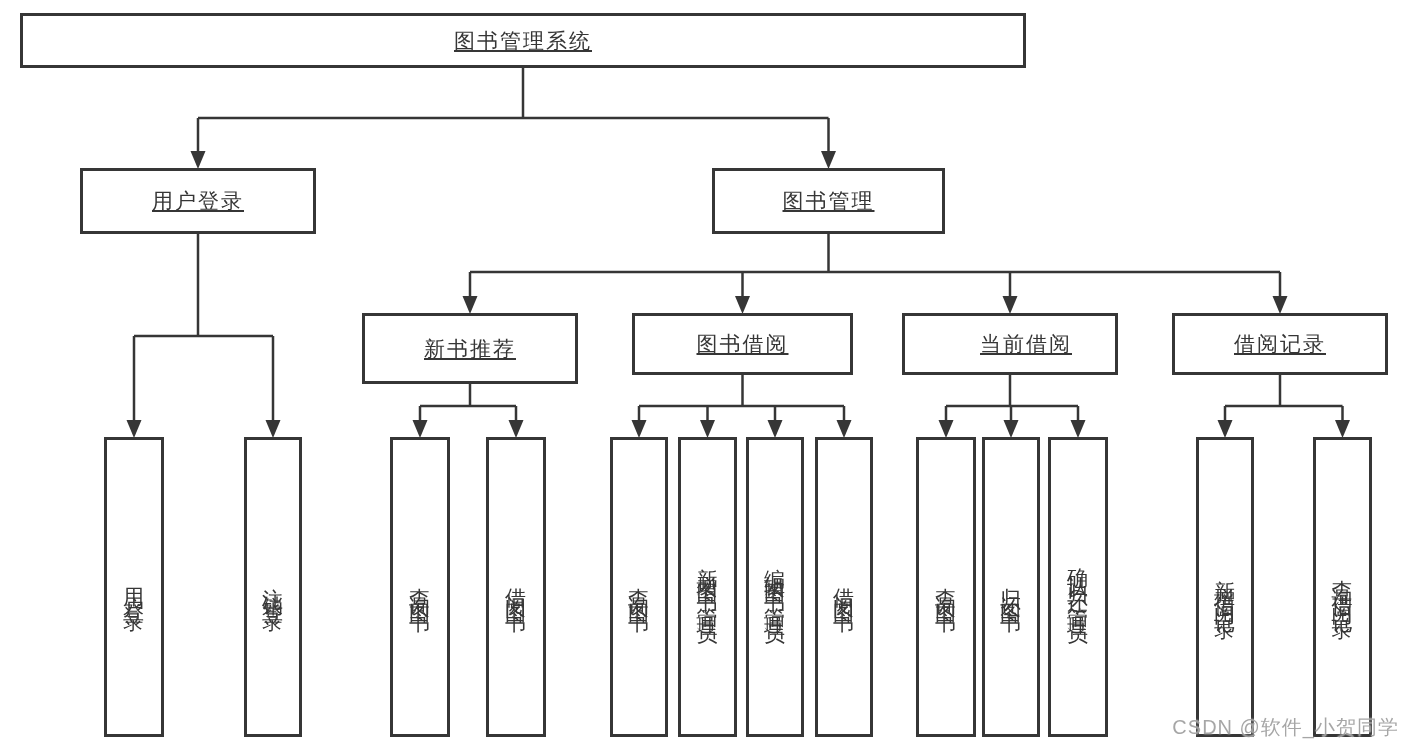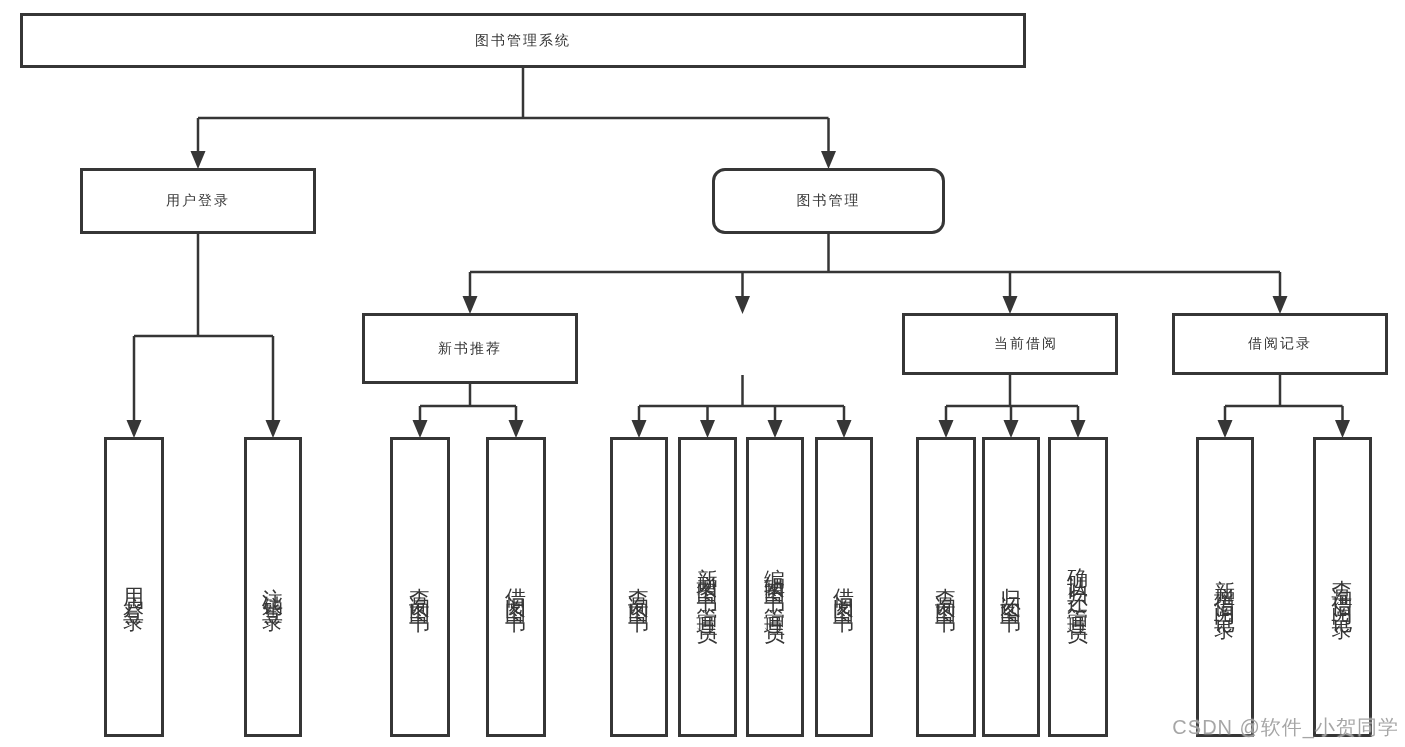--- a/index.html
+++ b/index.html
@@ -6,21 +6,21 @@
   #stage{
     position:relative;width:1405px;height:747px;background:#ffffff;
     font-family:"Liberation Sans", sans-serif;overflow:hidden;
   }
   #edges-svg{position:absolute;left:0;top:0;z-index:1;}
   .node{
     position:absolute;box-sizing:border-box;background:#ffffff;
     border:3px solid #363636;display:flex;align-items:center;justify-content:center;
     z-index:2;color:#363636;
   }
-  .node.h .lbl{font-size:14px;letter-spacing:2px;white-space:nowrap;}
+  .node.h .lbl{font-size:21px;letter-spacing:2px;white-space:nowrap;text-decoration:underline;}
   .node.v .lbl{
     writing-mode:vertical-lr;
     font-size:21px;letter-spacing:8px;line-height:1;
   }
   #watermark{
     position:absolute;right:6px;bottom:6px;z-index:3;
     font-size:20px;letter-spacing:1px;white-space:nowrap;
     color:rgba(150,150,150,0.85);
     text-shadow:0 0 2px #ffffff;
   }
@@ -83,25 +83,28 @@
       <line x1="1342.5" y1="406" x2="1342.5" y2="423" stroke="#363636" stroke-width="2.5"></line>
       <polygon points="1335,420 1350,420 1342.5,438" fill="#363636"></polygon>
     </svg>
   <div id="watermark">CSDN @软件_小贺同学</div>
 <div class="node h" style="left: 20px; top: 13px; width: 1006px; height: 55px;">
       <span class="lbl">图书管理系统</span>
     </div>
     <div class="node h" style="left: 80px; top: 168px; width: 236px; height: 66px;">
       <span class="lbl">用户登录</span>
     </div>
-    <div class="node h" style="left: 712px; top: 168px; width: 233px; height: 66px; border-radius: 13px;">
+    <div class="node h" style="left: 712px; top: 168px; width: 233px; height: 66px;">
       <span class="lbl">图书管理</span>
     </div>
     <div class="node h" style="left: 362px; top: 313px; width: 216px; height: 71px;">
       <span class="lbl">新书推荐</span>
+    </div>
+    <div class="node h" style="left: 632px; top: 313px; width: 221px; height: 62px;">
+      <span class="lbl">图书借阅</span>
     </div>
     <div class="node h" style="left: 902px; top: 313px; width: 216px; height: 62px; padding-left: 32px;">
       <span class="lbl">当前借阅</span>
     </div>
     <div class="node h" style="left: 1172px; top: 313px; width: 216px; height: 62px;">
       <span class="lbl">借阅记录</span>
     </div>
     <div class="node v" style="left: 104px; top: 437px; width: 60px; height: 300px;">
       <span class="lbl">用户登录</span>
     </div>

